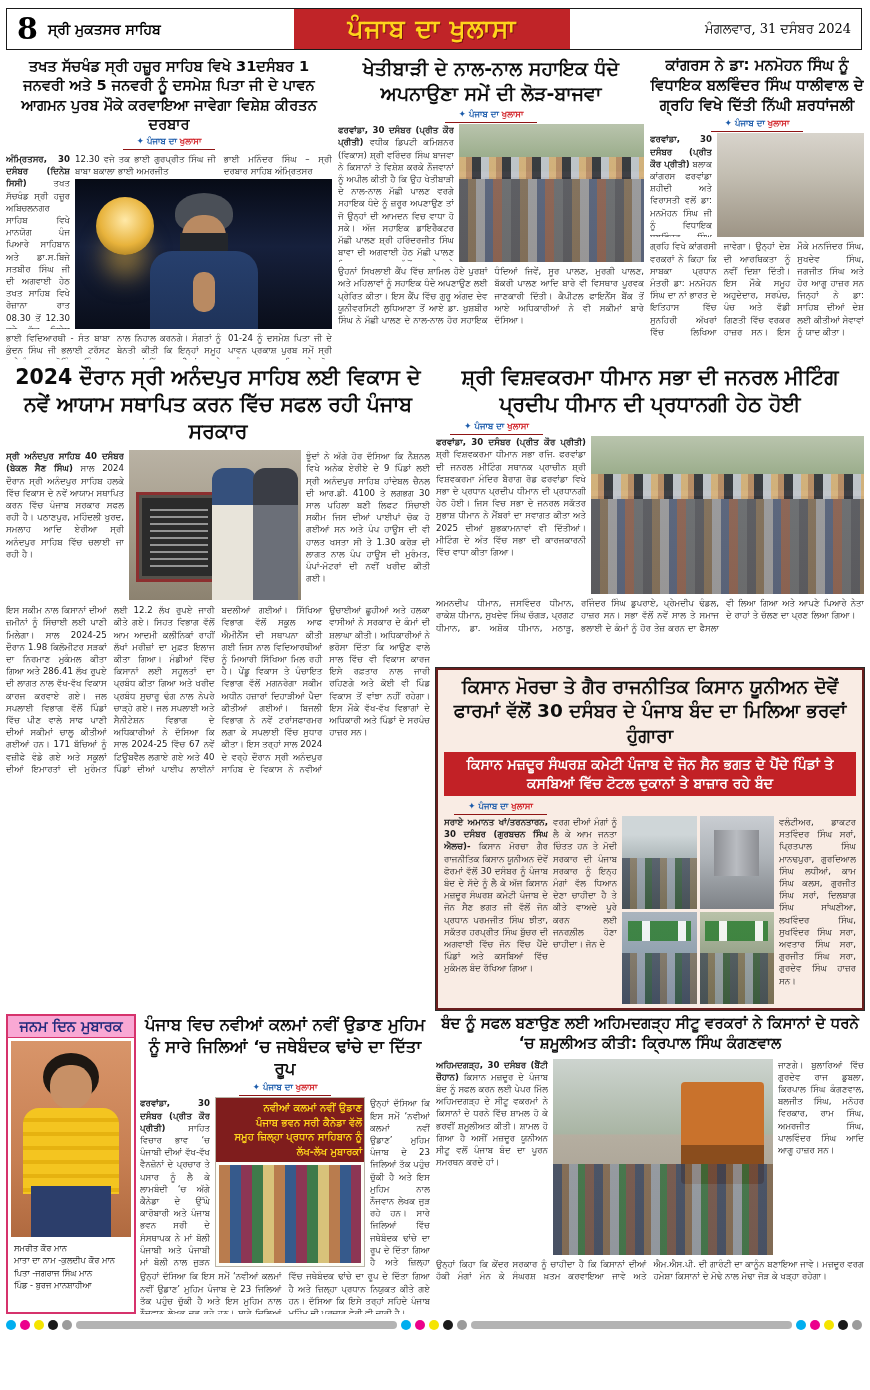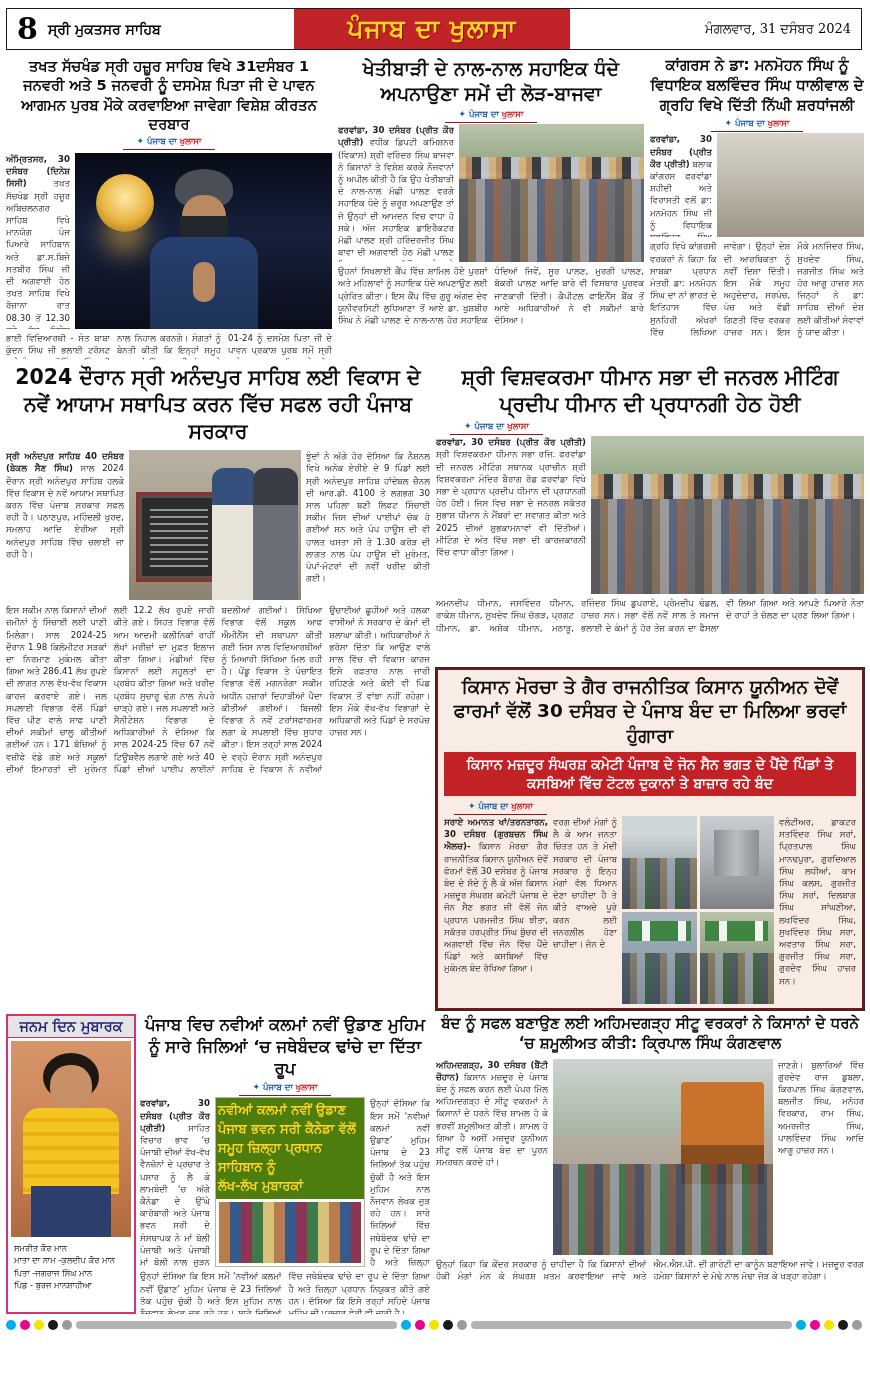--- a/index.html
+++ b/index.html
@@ -58,40 +58,40 @@
   .flagline::before { content:""; position:absolute; left:8%; top:10%; width:84%; height:22%; background:repeating-linear-gradient(90deg,#2e7d32 0 14px,#ffffff 14px 22px,#2e7d32 22px 36px); opacity:.85; z-index:2; }
   .ph-girl { background:linear-gradient(180deg,#d8956a 0%,#c77f52 60%,#b06a40 100%); }
   .ph-girl .hair { position:absolute; left:50%; top:6%; width:56px; height:48px; margin-left:-28px; border-radius:50%; background:#1d1712; }
   .ph-girl .face { position:absolute; left:50%; top:12%; width:42px; height:44px; margin-left:-21px; border-radius:46%; background:#c79066; }
   .ph-girl .sweater { position:absolute; left:50%; top:34%; width:96px; height:44%; margin-left:-48px; border-radius:16px 16px 0 0; background:repeating-linear-gradient(180deg,#f4c520 0 10px,#e6b210 10px 14px); }
   .ph-girl .pants { position:absolute; left:50%; bottom:0; width:80px; height:26%; margin-left:-40px; background:#2c3e6b; }
   .ph-truck { background:linear-gradient(180deg,#cdd4cf 0%,#a9b5a4 38%,#b5aea0 39%,#9b9488 100%); }
   .ph-truck .truck { position:absolute; right:4%; top:12%; width:38%; height:52%; background:linear-gradient(180deg,#c9722c 0 62%,#8a4d1d 62% 100%); border-radius:4px; }
   .ph-truck .crowdrow { position:absolute; left:0; right:0; bottom:0; height:46%; background:repeating-linear-gradient(90deg,#33405a 0 9px,#7a6047 9px 16px,#8f97a2 16px 25px,#2f6b3a 25px 32px,#6b4a3f 32px 41px); opacity:.8; }
   .poster { background:#fdfdf6; border:1px solid #b9b3a6; display:flex; flex-direction:column; }
-  .poster-head { background:#4d7c0f; color:#ffd41c; font-size:13px; font-weight:bold; text-align:left; line-height:1.45; padding:3px 2px; }
+  .poster-head { background:#7f1d1d; color:#ffd41c; font-size:10px; font-weight:bold; text-align:right; line-height:1.45; padding:3px 2px; }
   .poster-grid { flex:1; margin:3px; background:repeating-linear-gradient(90deg,#b97c4e 0 11px,#365a8c 11px 22px,#8c3654 22px 33px,#3f7a4a 33px 44px,#d8c27a 44px 55px), repeating-linear-gradient(0deg, rgba(255,255,255,.92) 0 3px, transparent 3px 16px, rgba(255,255,255,.92) 16px 19px); }
   .cap { font-size:8.3px; line-height:1.5; color:#141414; }
 
   
   #a1 { left:6px; top:56px; width:326px; height:304px; }
   #a1 .hl { font-size:14.6px; }
   #a2 { left:338px; top:56px; width:306px; height:304px; }
   #a2 .hl { font-size:19px; }
   #a3 { left:650px; top:56px; width:214px; height:304px; }
   #a3 .hl { font-size:15px; }
   #a4 { left:6px; top:364px; width:424px; height:646px; }
   #a4 .hl { font-size:20.5px; }
   #a5 { left:436px; top:364px; width:428px; height:300px; }
   #a5 .hl { font-size:20.5px; }
   #a6 { left:436px; top:668px; width:428px; height:342px; border:2px solid #6b1d1d; outline:1px solid #2a2a2a; background:#f9ece4; padding:5px 6px; }
   #a6 .hl { font-size:18.5px; }
   #a6 .banner { background:#c22126; color:#fff; font-weight:bold; font-size:14px; text-align:center; line-height:1.35; padding:3px 4px; margin:4px 0 2px; }
   #a7 { left:6px; top:1014px; width:130px; height:300px; border:2px solid #d6336c; background:#fff; }
-  #a7 .bd-title { background:#e5e5e5; color:#232a7c; font-weight:bold; font-size:14.5px; text-align:center; padding:2px 0; border-bottom:1px solid #d6336c; }
+  #a7 .bd-title { background:#f9a8d4; color:#232a7c; font-weight:bold; font-size:14.5px; text-align:center; padding:2px 0; border-bottom:1px solid #d6336c; }
   #a8 { left:140px; top:1014px; width:290px; height:300px; }
   #a8 .hl { font-size:16.5px; }
   #a9 { left:436px; top:1014px; width:428px; height:294px; }
   #a9 .hl { font-size:15px; }
 
   
   #printmarks { position:absolute; left:6px; top:1318px; width:856px; height:14px; display:flex; align-items:center; gap:4px; }
   .dot { width:10px; height:10px; border-radius:50%; flex:0 0 auto; }
   .dc { background:#00aeef; } .dm { background:#ec008c; } .dy { background:#f5e400; } .dk { background:#1a1a1a; } .dg { background:#9b9b9b; }
   .bar { height:8px; border-radius:4px; background:#b3b3b3; flex:1 1 auto; }
@@ -113,20 +113,24 @@
   <div class="article" id="a1">
     <div class="hl">ਤਖਤ ਸੱਚਖੰਡ ਸ੍ਰੀ ਹਜ਼ੂਰ ਸਾਹਿਬ ਵਿਖੇ 31ਦਸੰਬਰ 1 ਜਨਵਰੀ ਅਤੇ 5 ਜਨਵਰੀ ਨੂੰ ਦਸਮੇਸ਼ ਪਿਤਾ ਜੀ ਦੇ ਪਾਵਨ ਆਗਮਨ ਪੁਰਬ ਮੌਕੇ ਕਰਵਾਇਆ ਜਾਵੇਗਾ ਵਿਸ਼ੇਸ਼ ਕੀਰਤਨ ਦਰਬਾਰ</div>
     <div class="tagline">
         <span class="inner"><span class="tag-plus">✦</span> <span class="tag-a">ਪੰਜਾਬ ਦਾ</span> <span class="tag-b">ਖੁਲਾਸਾ</span></span>
       </div>
     <div class="flexrow" style="height:176px; margin-top:2px;">
       <div class="body-txt" style="width:64px; flex:0 0 auto;">
         <span class="dateline">ਅੰਮ੍ਰਿਤਸਰ, 30 ਦਸੰਬਰ (ਦਿਨੇਸ਼ ਸਿਸੀ)</span> <span>ਤਖਤ ਸੱਚਖੰਡ ਸ੍ਰੀ ਹਜ਼ੂਰ ਅਬਿਚਲਨਗਰ ਸਾਹਿਬ ਵਿਖੇ ਮਾਨਯੋਗ ਪੰਜ ਪਿਆਰੇ ਸਾਹਿਬਾਨ ਅਤੇ ਡਾ.ਸ.ਬਿਜੇ ਸਤਬੀਰ ਸਿੰਘ ਜੀ ਦੀ ਅਗਵਾਈ ਹੇਠ ਤਖਤ ਸਾਹਿਬ ਵਿਖੇ ਰੋਜ਼ਾਨਾ ਰਾਤ 08.30 ਤੋਂ 12.30 ਵਜੇ ਤੱਕ ਵਿਸ਼ੇਸ਼ ਕੀਰਤਨ ਦਰਬਾਰ ਹੋਣਗੇ ਜਿਸ ਵਿੱਚ ਪੰਥ ਪ੍ਰਸਿੱਧ ਰਾਗੀ ਸਿੰਘ ਮਨੋਹਰ ਕੀਰਤਨ ਦੁਆਰਾ ਗੁਰਬਾਣੀ ਜਸ ਸਰਵਣ ਕਰਵਾਉਣਗੇ। (1) ਸ੍ਰ: ਤੁਹਿਲਦ ਸਿੰਘ ਜੀ ਅਤੇ ਸਮੂਹ ਸੰਗਤ ਵਲੋਂ ਮਿਤੀ 31 ਦਸੰਬਰ 24 ਨੂੰ ਕੀਰਤਨ ਦਰਬਾਰ ਰਾਤ 8:30 ਤੋਂ 12:30 ਵਜੇ ਤੱਕ ਹੋਵੇਗਾ। (2) ਮਿਤੀ 01-01-25 ਨੂੰ ਕੀਰਤਨ ਦਰਬਾਰ ਸਜਾਇਆ ਜਾਵੇਗਾ।</span>
       </div>
       <div style="flex:1; display:flex; flex-direction:column; gap:2px; overflow:hidden;">
+        <div class="body-txt" style="height:24px; display:flex; gap:8px;">
+          <span>12.30 ਵਜੇ ਤਕ ਭਾਈ ਗੁਰਪ੍ਰੀਤ ਸਿੰਘ ਜੀ ਬਾਬਾ ਬਕਾਲਾ ਭਾਈ ਅਮਰਜੀਤ</span>
+          <span>ਭਾਈ ਮਨਿੰਦਰ ਸਿੰਘ – ਸ੍ਰੀ ਦਰਬਾਰ ਸਾਹਿਬ ਅੰਮ੍ਰਿਤਸਰ</span>
+        </div>
         <div class="ph ph-night" style="flex:1;">
           <div class="dome"></div>
           <div class="man-turban"></div>
           <div class="man-face"></div>
           <div class="man-beard"></div>
           <div class="man-vest"></div>
           <div class="man-hands"></div>
         </div>
       </div>
     </div>

